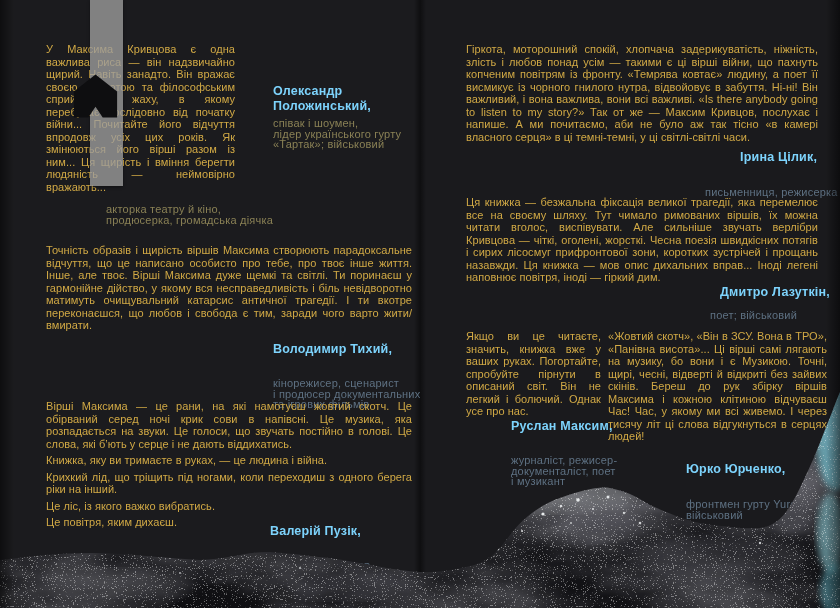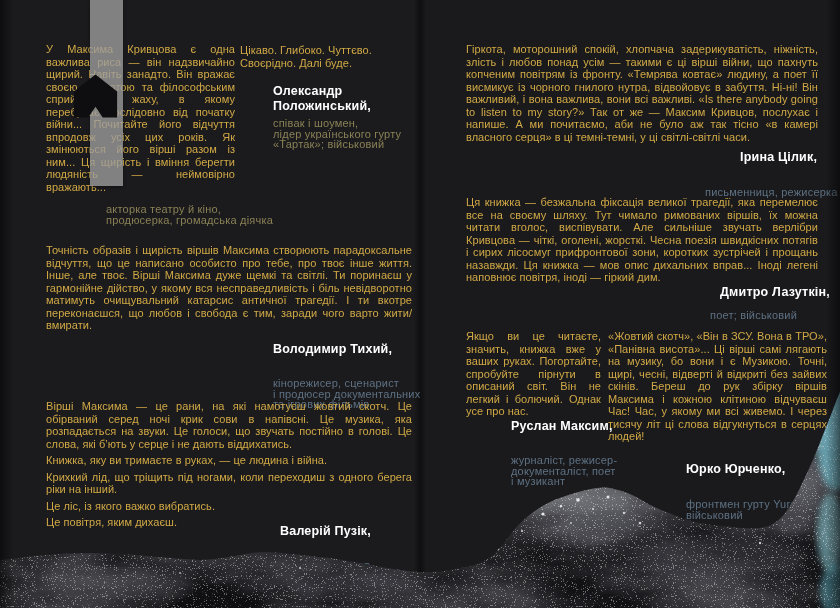--- a/index.html
+++ b/index.html
@@ -17,42 +17,42 @@
   .edge-left{left:0;background:linear-gradient(90deg,rgba(0,0,0,.5),rgba(0,0,0,0));}
   .edge-right{right:0;background:linear-gradient(270deg,rgba(0,0,0,.5),rgba(0,0,0,0));}
 
   .quote{
     position:absolute;margin:0;color:#d1a945;font-size:11px;line-height:12.5px;
     text-align:justify;letter-spacing:.05px;
   }
   .quote p{margin:0 0 4px 0;}
   .quote.preline{white-space:pre-line;text-align:left;}
   .author{
-    position:absolute;color:#ffffff;font-size:12.5px;line-height:14.5px;
+    position:absolute;color:#7dd3fc;font-size:12.5px;line-height:14.5px;
     font-weight:bold;letter-spacing:.2px;white-space:pre-line;
   }
   .credit{
     position:absolute;font-size:11px;line-height:10.5px;letter-spacing:.2px;
     white-space:pre-line;
   }
   .credit.olive{color:#8a8155;}
   .credit.blue{color:#5e7183;margin-top:20px;}
 
   
   .q1{left:46px;top:43px;width:189px;}
   .a1{left:106px;top:186px;}
   .c1{left:106px;top:204px;}
   .q2{left:240px;top:44px;width:180px;}
   .a2{left:273px;top:84px;}
   .c2{left:273px;top:118px;}
   .q3{left:46px;top:244px;width:366px;}
   .a3{left:273px;top:342px;}
   .c3{left:273px;top:358px;}
   .q4{left:46px;top:400px;width:366px;}
-  .a4{left:280px;top:524px;}
+  .a4{left:270px;top:524px;}
   .c4{left:270px;top:540px;}
 
   
   .q5{left:466px;top:43px;width:352px;}
   .a5{left:706px;top:150px;padding-left:34px;}
   .c5{left:705px;top:167px;}
   .q6{left:466px;top:196px;width:352px;}
   .a6{left:720px;top:285px;text-align:right;}
   .c6{left:710px;top:290px;}
   .q7{left:466px;top:330px;width:135px;}
@@ -76,22 +76,20 @@
 
 <div class="stage">
   <div class="page page-left"></div>
   <div class="page page-right"></div>
   <div class="gutter"></div>
 
   <p class="quote q1">У Максима Кривцова є одна важлива риса — він надзвичайно щирий. Навіть занадто. Він вражає своєю добротою та філософським сприйняттям жаху, в якому перебуває послідовно від початку війни... Почитайте його відчуття впродовж усіх цих років. Як змінюються його вірші разом із ним... Ця щирість і вміння берегти людяність — неймовірно вражають...</p>
   <div class="credit olive c1">акторка театру й кіно,
 продюсерка, громадська діячка</div>
 
-  <p class="quote preline q2">Цікаво. Глибоко. Чуттєво.
-Своєрідно. Далі буде.</p>
   <div class="author a2">Олександр
 Положинський,</div>
   <div class="credit olive c2">співак і шоумен,
 лідер українського гурту
 «Тартак»; військовий</div>
 
   <p class="quote q3">Точність образів і щирість віршів Максима створюють парадоксальне відчуття, що це написано особисто про тебе, про твоє інше життя. Інше, але твоє. Вірші Максима дуже щемкі та світлі. Ти поринаєш у гармонійне дійство, у якому вся несправедливість і біль невідворотно матимуть очищувальний катарсис античної трагедії. І ти вкотре переконаєшся, що любов і свобода є тим, заради чого варто жити/вмирати.</p>
   <div class="author a3">Володимир Тихий,</div>
   <div class="credit blue c3">кінорежисер, сценарист
 і продюсер документальних

